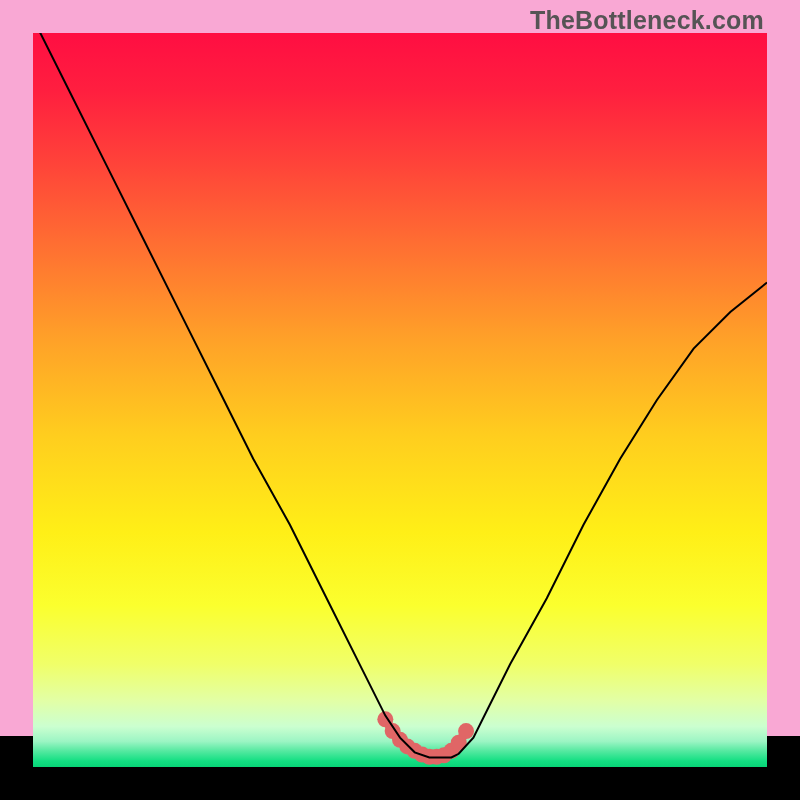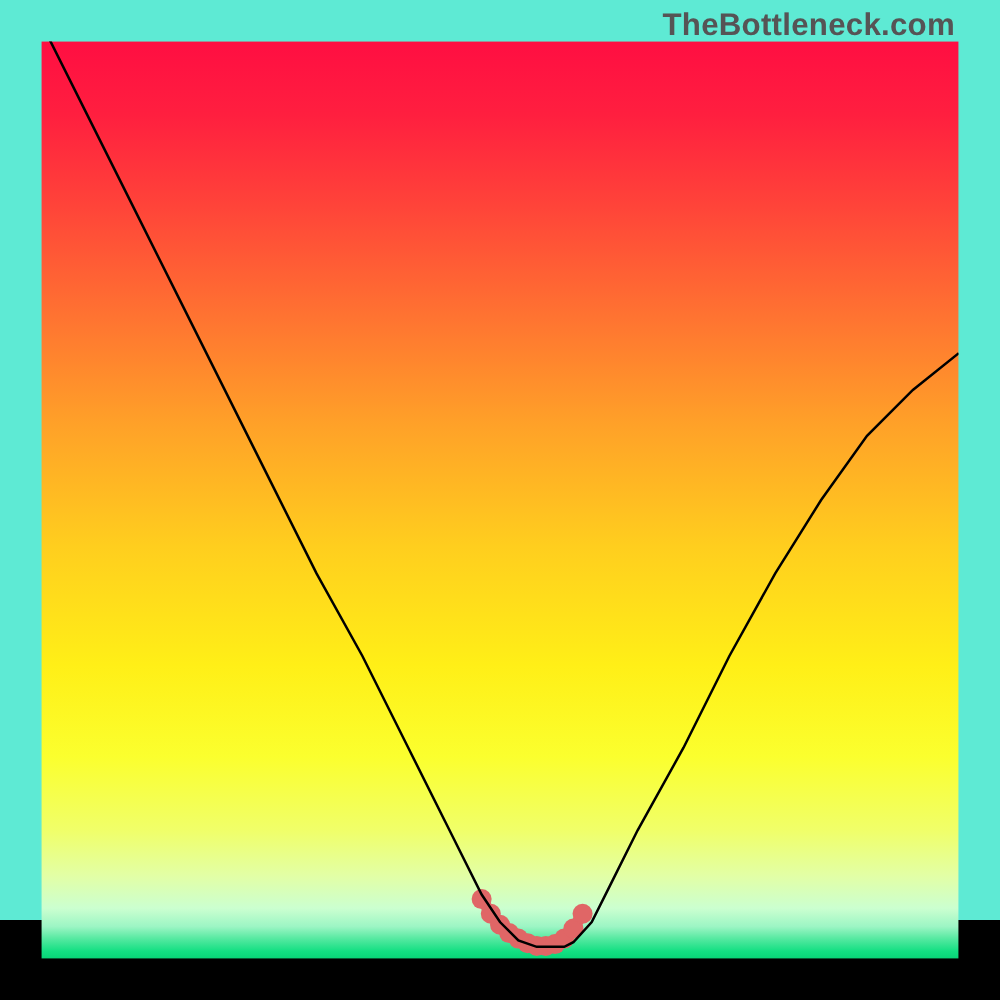--- a/index.html
+++ b/index.html
@@ -9,21 +9,21 @@
     height: 800px;
     background: #000;
     overflow: hidden;
   }
   .frame {
     position: absolute;
     left: 0;
     top: 0;
     width: 800px;
     height: 736px;
-    background: #5eead4;
+    background: #f9a8d4;
   }
   .plot-area {
     position: absolute;
     left: 33px;
     top: 33px;
     width: 734px;
     height: 734px;
     overflow: hidden;
   }
   .gradient {

